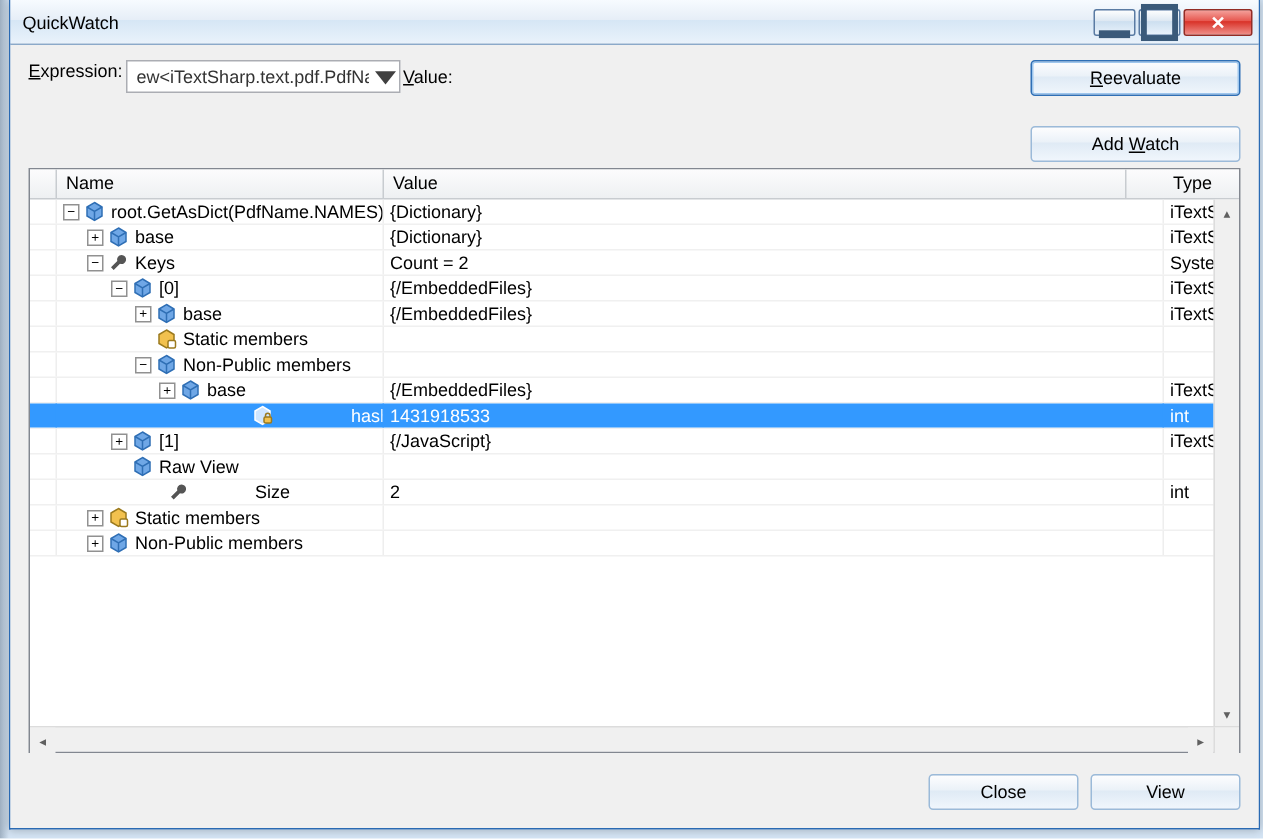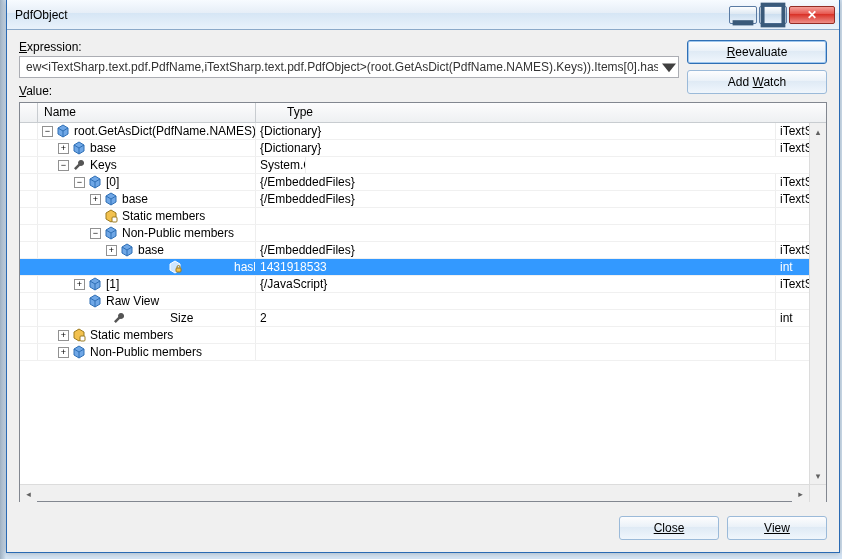--- a/index.html
+++ b/index.html
@@ -55,39 +55,39 @@
   }
   .content {
     flex: 1;
     background: #f0f0f0;
     padding: 10px 12px 12px 12px;
     display: flex;
     flex-direction: column;
     gap: 4px;
   }
   .row-top { display: flex; gap: 8px; align-items: flex-start; }
-  .left-top { flex: 1; display: flex; flex-direction: column; gap: 2px; }
+  .left-top { flex: 1; display: flex; flex-direction: row; gap: 2px; }
   .lbl { color: #000; }
   .lbl .u { text-decoration: underline; }
   .exprbox {
     position: relative; display: flex; align-items: center;
     background: #fff; border: 1px solid #abadb3;
     height: 22px; padding: 0 18px 0 4px;
     overflow: hidden;
   }
   .exprbox input {
     border: none; outline: none; width: 100%; font: inherit;
     color: #333;
   }
   .exprbox .dd {
     position: absolute; right: 2px; top: 2px; bottom: 2px; width: 14px;
     display: flex; align-items: center; justify-content: center;
     color: #555;
   }
-  .btncol { display: flex; flex-direction: column; gap: 6px; width: 140px; }
+  .btncol { display: flex; flex-direction: column; gap: 20px; width: 140px; }
   .vsbtn {
     height: 24px;
     border: 1px solid #9bbad9;
     background: linear-gradient(#fdfdfe,#eaf1f8 45%,#dfeaf5 46%,#f0f6fc);
     border-radius: 3px;
     display: flex; align-items: center; justify-content: center;
     color: #000;
   }
   .vsbtn.default { border-color: #2f6fb5; box-shadow: 0 0 0 1px #9ec6ed inset; }
   .grid-wrap {
@@ -158,35 +158,35 @@
   .sb-btn { width: 17px; height: 17px; background: #f0f0f0; display:flex;align-items:center;justify-content:center;color:#606060;font-size:9px;}
   .scrollbar-h {
     height: 17px; background: #f0f0f0; border-top: 1px solid #dcdcdc;
     position: relative;
   }
   .scrollbar-h .sb-btn { position:absolute; top:0; height:17px; }
   .footer {
     display: flex; justify-content: flex-end; gap: 8px;
     padding-top: 10px;
   }
-  .footer .vsbtn { width: 100px; text-decoration: underline; }
+  .footer .vsbtn { width: 100px; }
   .outer-shadow {
     position: absolute; left:0; top:0; bottom:0; width:6px;
     background: linear-gradient(to right, rgba(60,80,100,.35), rgba(60,80,100,0));
   }
 </style>
 </head>
 <body>
 
 <div class="outer-shadow"></div>
 
 <div class="window">
 
   <div class="titlebar">
-    <span class="title">PdfObject</span>
+    <span class="title">QuickWatch</span>
     <div class="menubar-ghost"></div>
     <div class="winbtns">
       <div class="winbtn">
         <svg viewBox="0 0 10 10">
             <rect x="1" y="7" width="8" height="2" fill="#3a5a7a"></rect>
           </svg>
       </div>
       <div class="winbtn">
         <svg viewBox="0 0 10 10">
             <rect x="1" y="1" width="8" height="8" fill="none" stroke="#3a5a7a" stroke-width="1.5"></rect>
@@ -218,20 +218,21 @@
         <div class="vsbtn">
             <span>Add <span style="text-decoration:underline">W</span>atch</span>
           </div>
       </div>
     </div>
 
     <div class="grid-wrap">
       <div class="ghead">
         <div class="col-gutter"></div>
         <div class="col col-name">Name</div>
+        <div class="col col-value">Value</div>
         <div class="col col-type">Type</div>
       </div>
       <div class="gbody" id="gbody">
         <div class="grow">
             <div class="cell gutter"></div>
             <div class="cell name">
               <div class="namecell" style="padding-left: 4px;">
                 <div class="exp">−</div>
                 <div class="ic">
                   <svg viewBox="0 0 14 14">
@@ -268,20 +269,21 @@
               <div class="namecell" style="padding-left: 20px;">
                 <div class="exp">−</div>
                 <div class="ic">
                   <svg viewBox="0 0 14 14">
                     <path d="M9 2a3 3 0 0 0-2.8 4L2 10.2l1.8 1.8L8 7.8A3 3 0 1 0 9 2z" fill="#555"></path>
                   </svg>
                 </div>
                 <span>Keys</span>
               </div>
             </div>
+            <div class="cell value">Count = 2</div>
             <div class="cell type">System.C</div>
           </div>
           <div class="grow">
             <div class="cell gutter"></div>
             <div class="cell name">
               <div class="namecell" style="padding-left: 36px;">
                 <div class="exp">−</div>
                 <div class="ic">
                   <svg viewBox="0 0 14 14">
                     <path d="M7 1 L12 4 L12 10 L7 13 L2 10 L2 4 Z" fill="#6fa7e6" stroke="#2f6fb5"></path>

